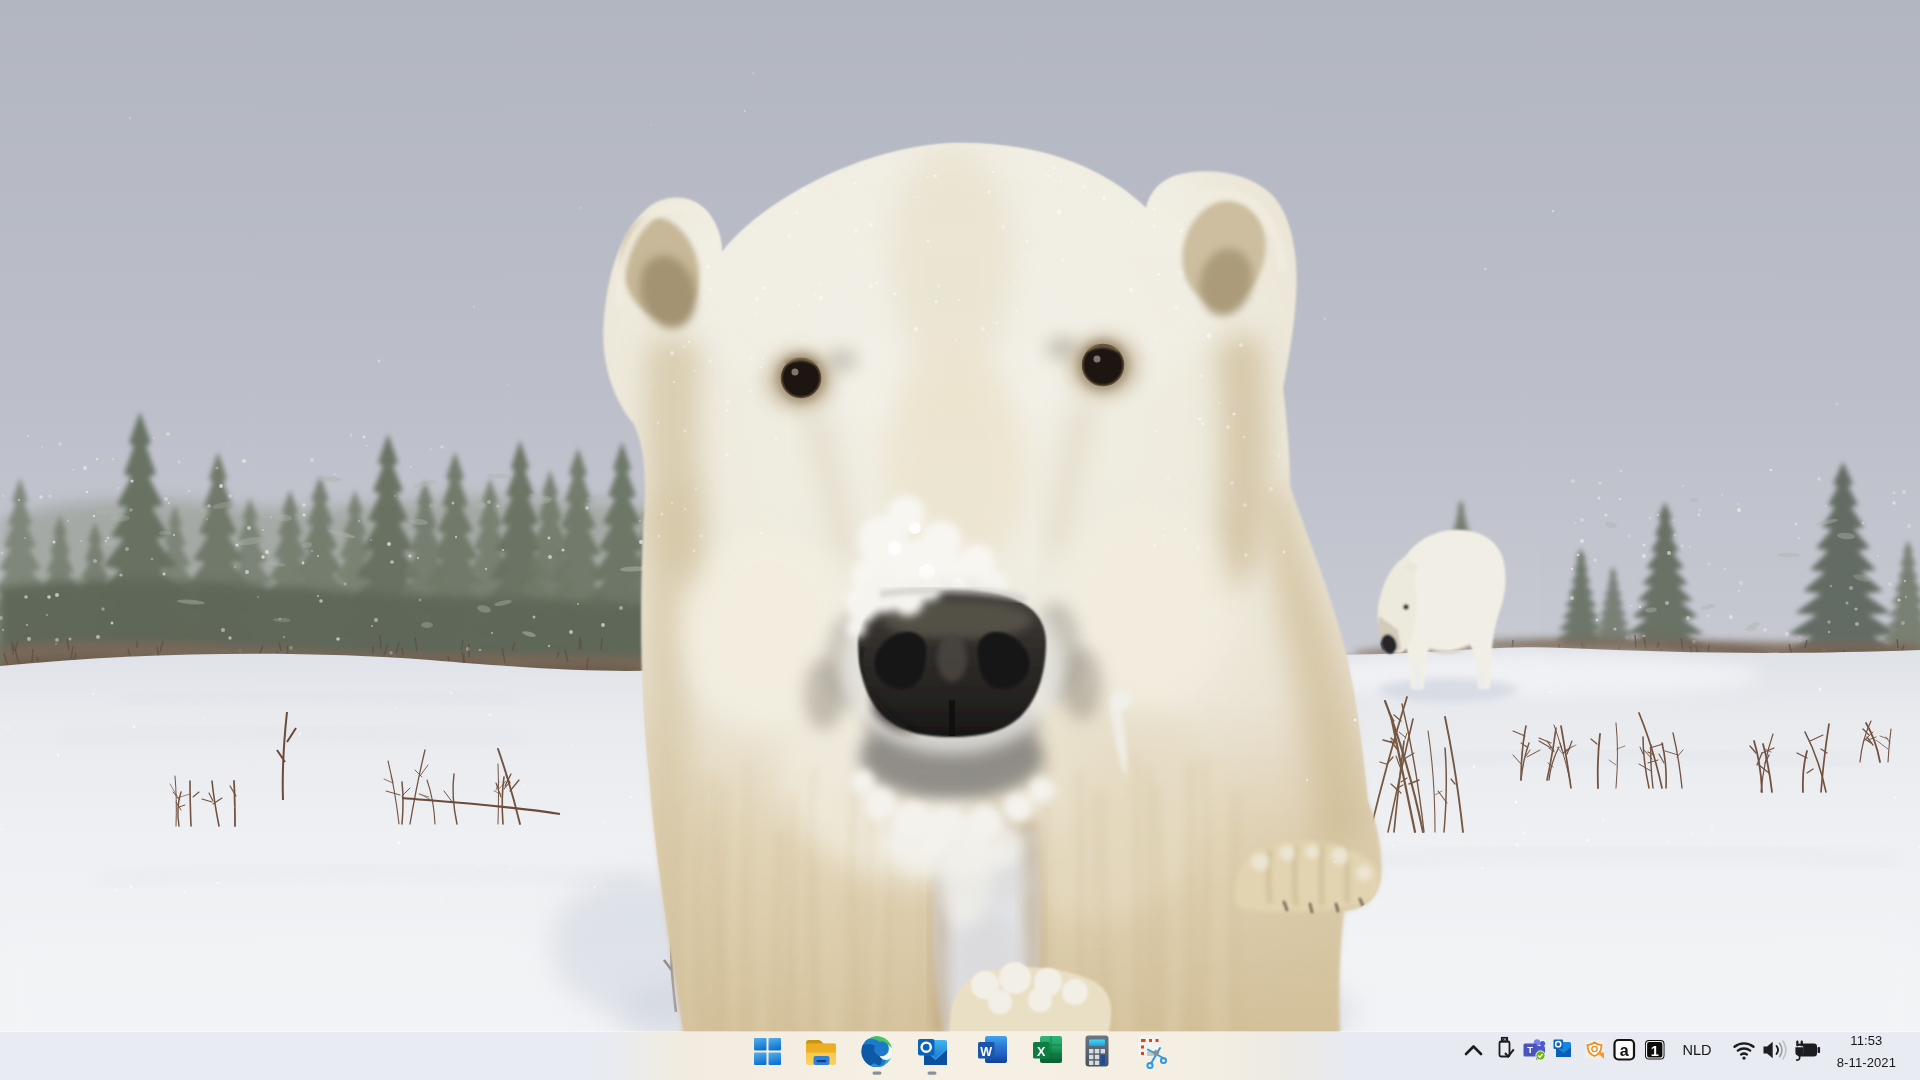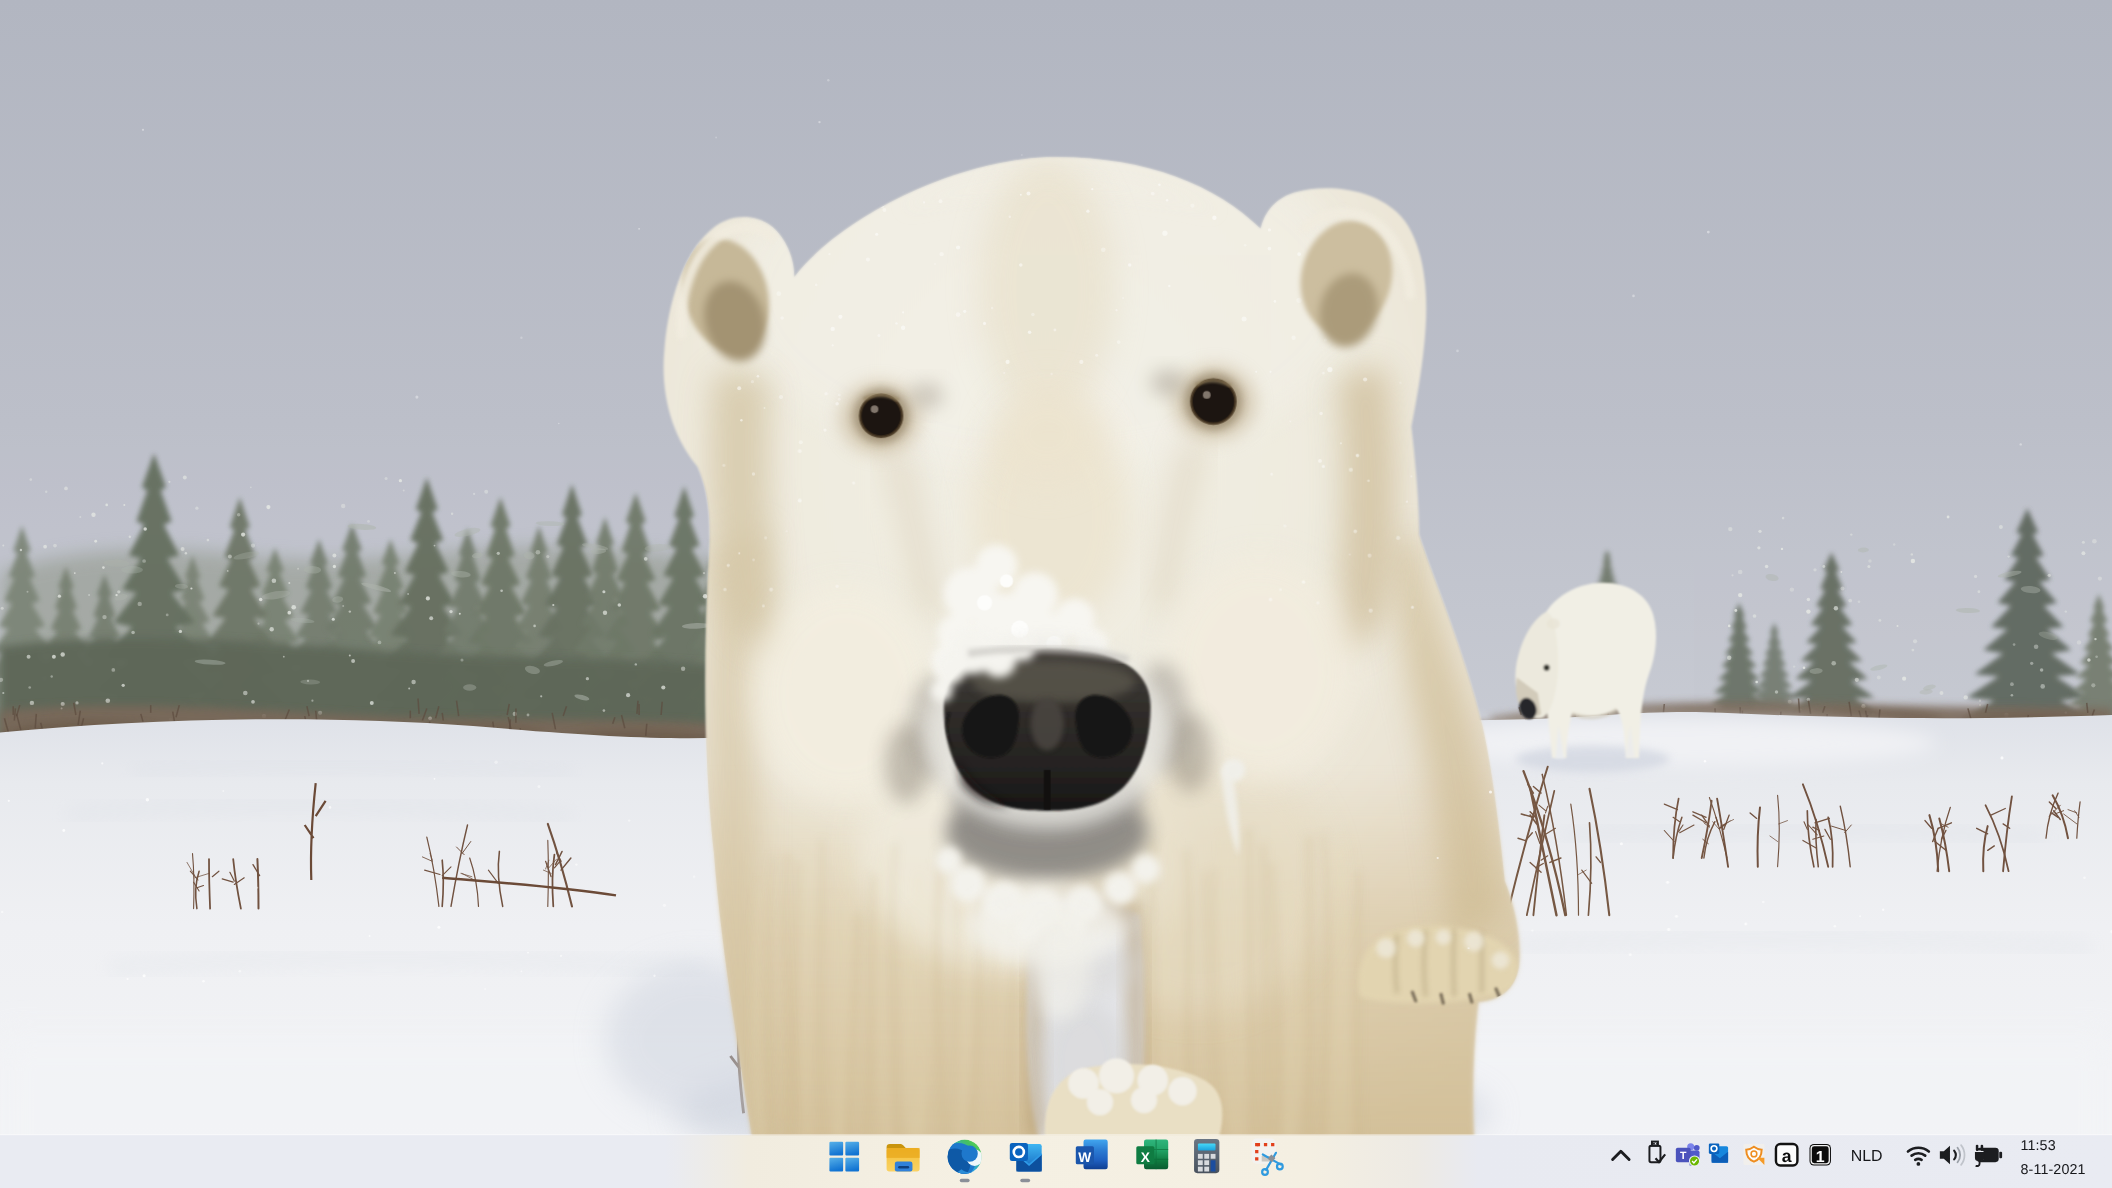--- a/index.html
+++ b/index.html
@@ -1,20 +1,20 @@
 <!DOCTYPE html>
 <html><head><meta charset="utf-8"><title>d</title>
 <style>
 html,body{margin:0;padding:0;width:1920px;height:1080px;overflow:hidden;background:#c7cad2;font-family:"Liberation Sans",sans-serif}
 #wall{position:absolute;left:0;top:0}
 #tb{position:absolute;left:0;top:1032px;width:1920px;height:48px;
 background:linear-gradient(90deg,#e9ebf2 0%,#e9ebf2 31.5%,#f1ecdf 35.5%,#f5f0e3 46%,#f4efe2 62%,#edeae4 67%,#e8eaf1 70%,#e9ebf2 100%);
 box-shadow:0 -1px 0 rgba(255,255,255,.45)}
 #tbs{position:absolute;left:0;top:0}
-#clock{position:absolute;top:-2px;right:24px;text-align:left;font-size:13px;line-height:21.5px;color:#17181b;letter-spacing:.1px}
+#clock{position:absolute;top:-2px;right:24px;text-align:center;font-size:13px;line-height:21.5px;color:#17181b;letter-spacing:.1px}
 </style></head>
 <body>
 <svg id="wall" width="1920" height="1080" viewBox="0 0 1920 1080">
     <defs>
 <linearGradient id="sky" x1="0" y1="0" x2="0" y2="1">
  <stop offset="0" stop-color="#b2b6c1"></stop>
         <stop offset=".55" stop-color="#bcbfc9"></stop>
         <stop offset="1" stop-color="#c9ccd4"></stop>
 </linearGradient>
 <linearGradient id="snowg" x1="0" y1="0" x2="0" y2="1">

